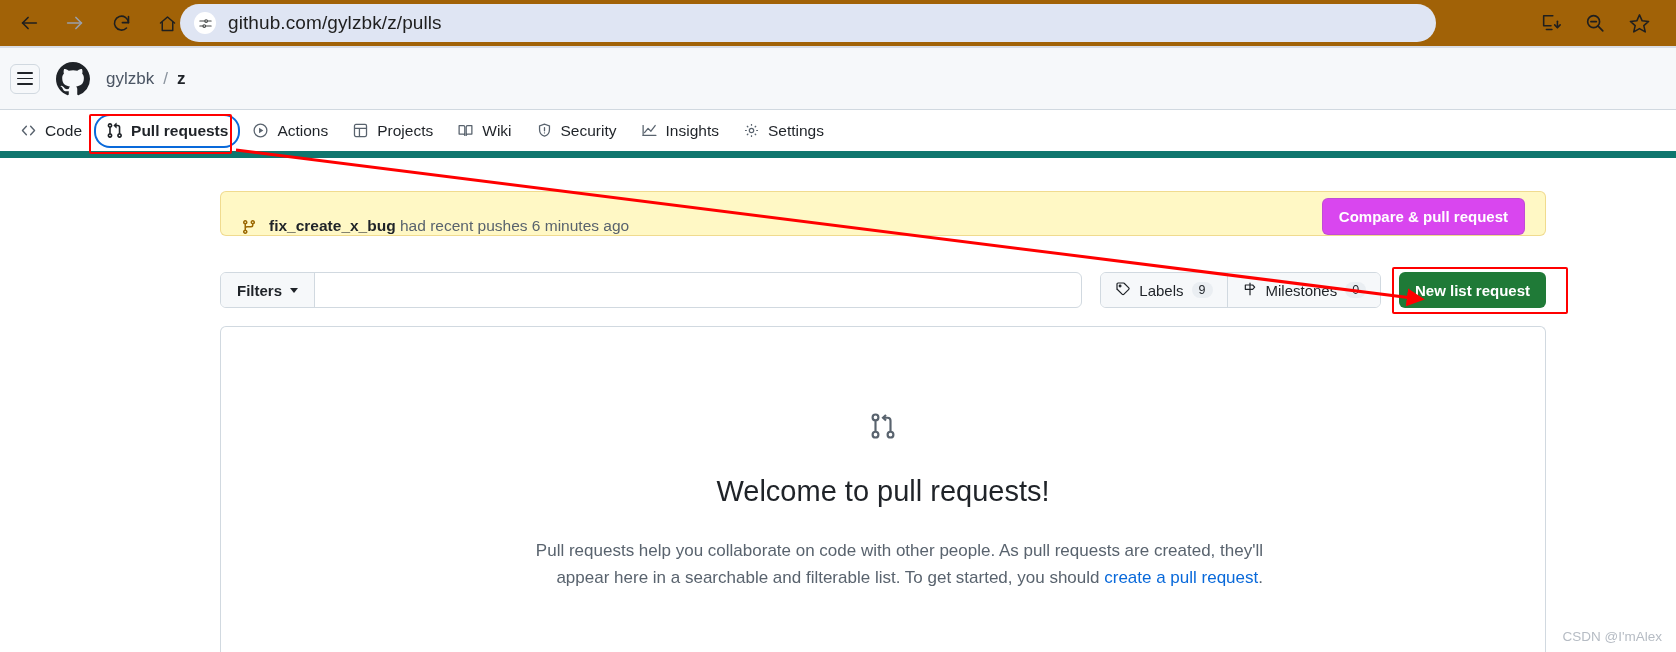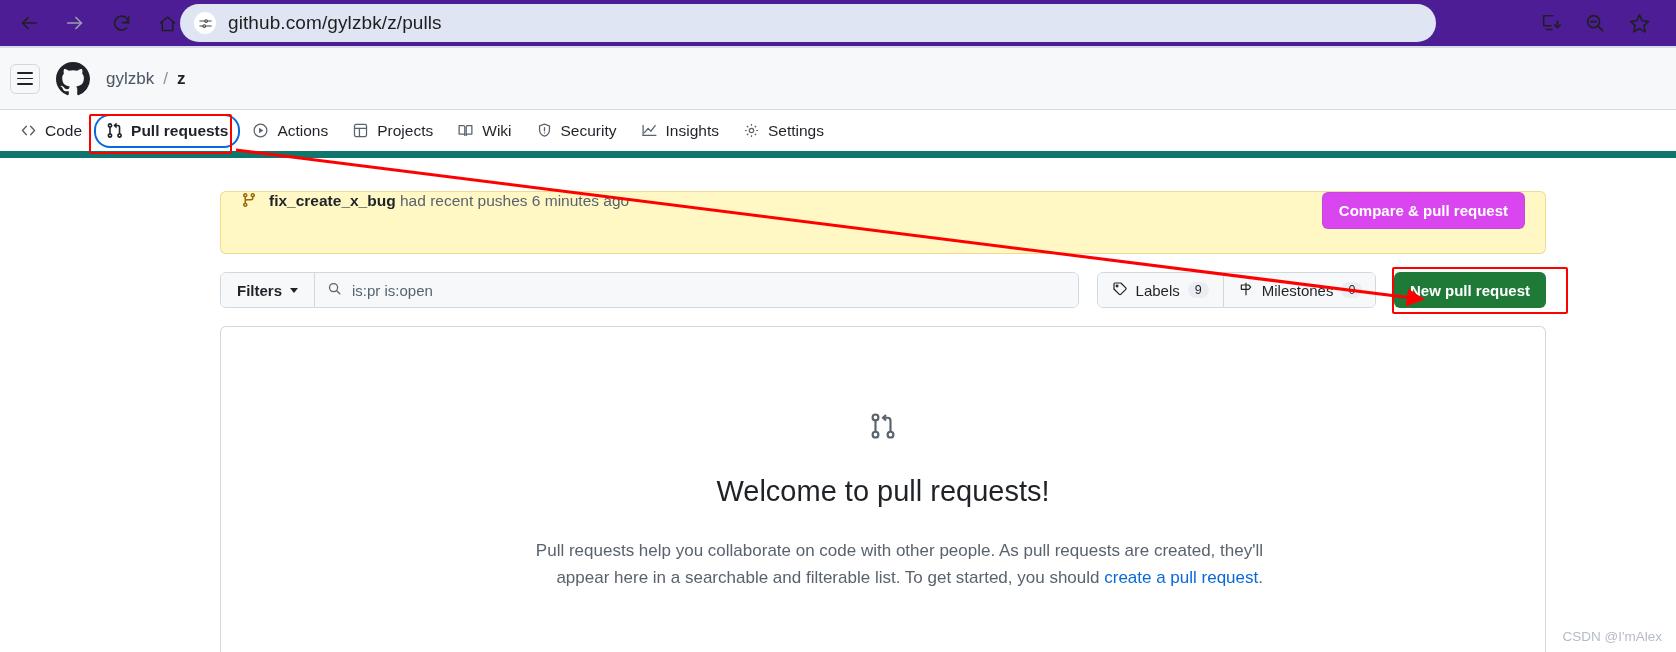--- a/index.html
+++ b/index.html
@@ -7,21 +7,21 @@
     width: 1676px; height: 652px;
     font-family: "Liberation Sans", sans-serif;
     background: #ffffff;
     overflow: hidden;
   }
   #page { position: relative; width: 1676px; height: 652px; background: #fff; }
 
   
   .browser-bar {
     position: absolute; left: 0; top: 0; width: 1676px; height: 46px;
-    background: #4c1d95;
+    background: #a16207;
     display: flex; align-items: center;
   }
   .nav-btns { display: flex; align-items: center; gap: 4px; padding-left: 8px; }
   .nav-btn {
     width: 42px; height: 42px; border-radius: 50%;
     display: flex; align-items: center; justify-content: center;
     background: transparent; border: none; cursor: pointer;
   }
   .nav-btn svg { display: block; }
   .omnibox {
@@ -98,23 +98,23 @@
   .nav-tab .ti { display:flex; align-items:center; color:#59636e; }
   .nav-tab.selected { font-weight: 600; }
   .nav-tab.focused {
     box-shadow: 0 0 0 2px #0969da; border-radius: 14px;
   }
 
   
   .content { position: absolute; left: 0; top: 158px; width: 1676px; height: 494px; background: #fff; }
 
   .banner {
-    position: absolute; left: 220px; top: 33px; width: 1326px; height: 63px;
+    position: absolute; left: 220px; top: 33px; width: 1326px; height: 45px;
     background: #fff8c5; border: 1px solid #d4a72c59; border-radius: 6px;
-    display: flex; align-items: flex-start; padding: 0 20px;
+    display: flex; align-items: flex-end; padding: 0 20px;
   }
   .banner .branch-ico { color: #9a6700; display:flex; align-items:center; margin-right: 12px; }
   .banner-text { font-size: 15.5px; color: #59636e; }
   .banner-text b { color: #1f2328; font-weight: 600; }
   .btn-green {
     margin-left: auto;
     background: #d946ef; color: #fff; border: 1px solid #1f7a3722;
     border-radius: 6px; font-size: 15px; font-weight: 600;
     padding: 9px 16px; cursor: pointer; white-space: nowrap;
     font-family: "Liberation Sans", sans-serif;
@@ -392,29 +392,20 @@
         <b>fix_create_x_bug</b><span> had recent pushes 6 minutes ago</span>
       </span>
       <button class="btn-green">Compare &amp; pull request</button>
     </div>
 
     <div class="filter-row">
       <div class="filter-box">
         <div class="filters-btn">
           <span>Filters</span>
           <span class="caret"></span>
-        </div>
-        <div class="filter-input">
-          <span>
-            <svg width="15" height="15" viewBox="0 0 24 24" fill="none" stroke="#59636e" stroke-width="2" stroke-linecap="round">
-                <circle cx="10.5" cy="10.5" r="6.5"></circle>
-                <line x1="15.5" y1="15.5" x2="20.5" y2="20.5"></line>
-              </svg>
-          </span>
-          <span class="val">is:pr is:open</span>
         </div>
       </div>
 
       <div class="seg-group">
         <div class="seg">
           <span>
             <svg width="16" height="16" viewBox="0 0 24 24" fill="none" stroke="#1f2328" stroke-width="1.8" stroke-linejoin="round">
                 <path d="M3 12.6V4.5c0-.8.7-1.5 1.5-1.5h8.1c.4 0 .8.2 1.1.4l7 7c.6.6.6 1.5 0 2.1l-7.6 7.6c-.6.6-1.5.6-2.1 0l-7-7c-.3-.3-.4-.6-.4-1Z"></path>
                 <circle cx="7.6" cy="7.6" r="1.3"></circle>
               </svg>
@@ -427,21 +418,21 @@
             <svg width="16" height="16" viewBox="0 0 24 24" fill="none" stroke="#1f2328" stroke-width="1.8" stroke-linejoin="round">
                 <line x1="12" y1="2.5" x2="12" y2="21.5"></line>
                 <path d="M5 6h11l3 3.2L16 12.5H5Z"></path>
               </svg>
           </span>
           <span>Milestones</span>
           <span class="count">0</span>
         </div>
       </div>
 
-      <button class="new-pr-btn">New pull request</button>
+      <button class="new-pr-btn">New list request</button>
     </div>
 
     <div class="empty-card">
       <span class="empty-icon">
         <svg width="30" height="30" viewBox="0 0 16 16" fill="none" stroke="#59636e" stroke-width="1.15">
           <circle cx="4" cy="3.4" r="1.55"></circle>
             <circle cx="4" cy="12.6" r="1.55"></circle>
             <circle cx="12" cy="12.6" r="1.55"></circle>
           <line x1="4" y1="5" x2="4" y2="11"></line>
           <path d="M12 11V5.2a1.6 1.6 0 0 0-1.6-1.6H8.3"></path>

